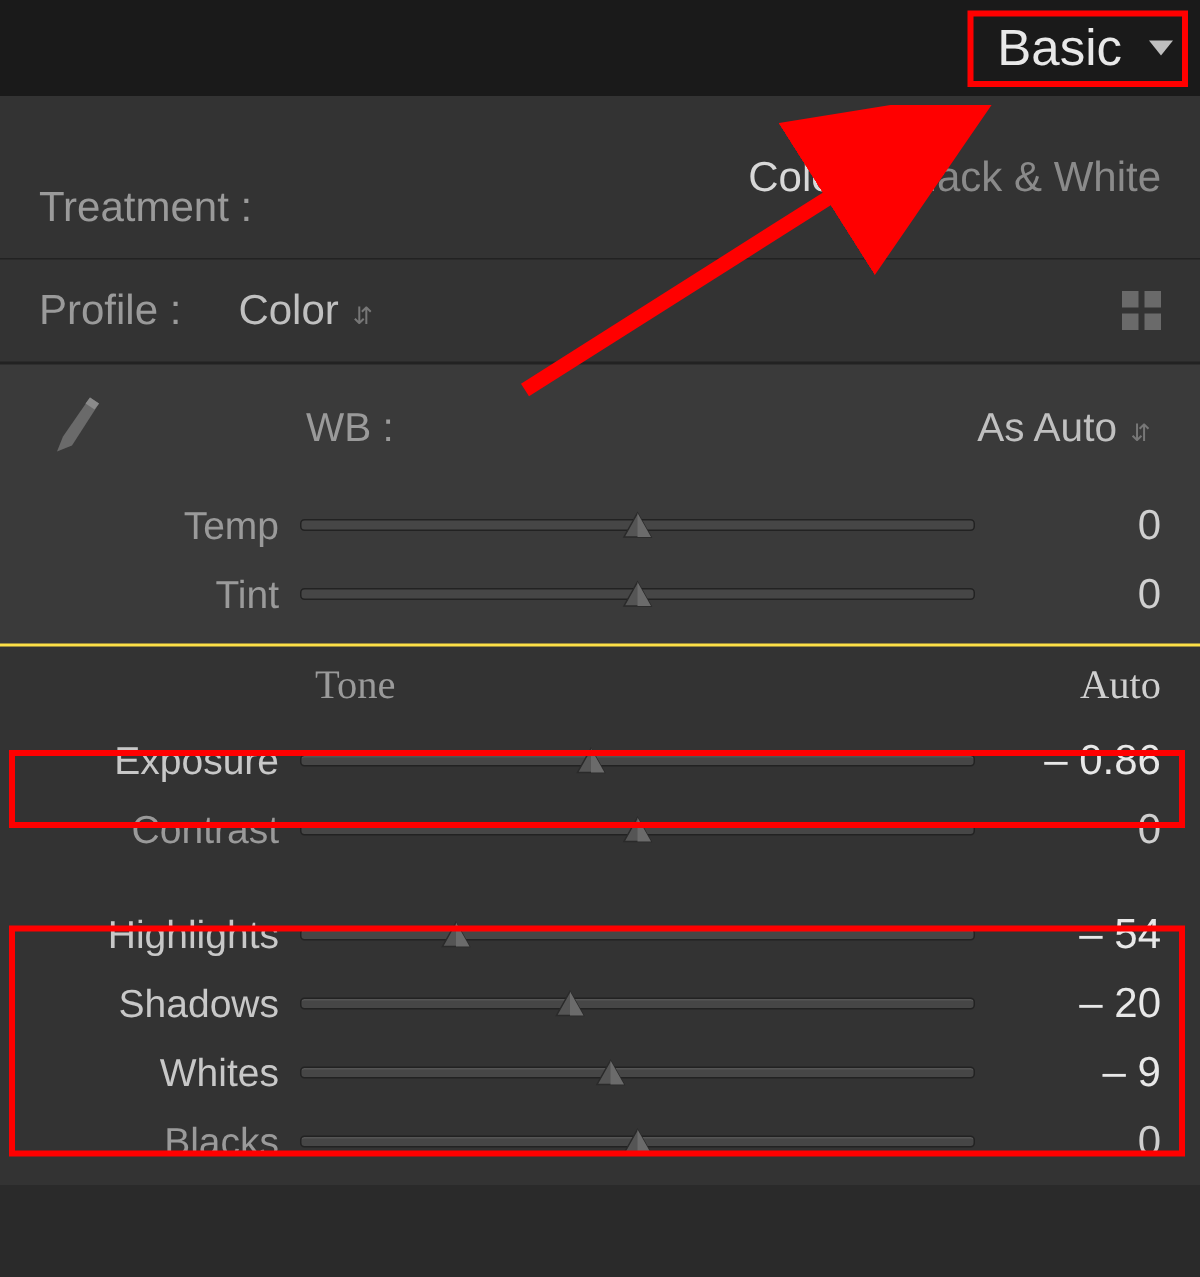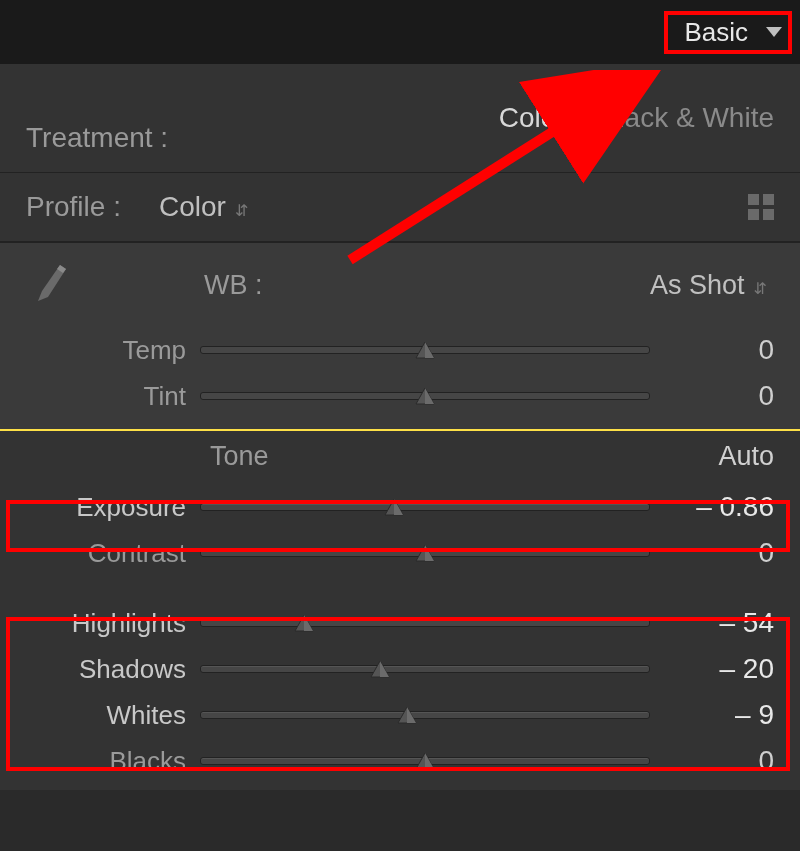--- a/index.html
+++ b/index.html
@@ -26,21 +26,21 @@
   }
   .header-title-box {
     border: 4px solid #ff0000;
     display: flex;
     align-items: center;
     padding: 2px 6px 2px 16px;
     gap: 18px;
   }
   .header-title {
     color: #e8e8e8;
-    font-size: 26px;
+    font-size: 34px;
     font-weight: 400;
   }
   .disclosure {
     width: 0; height: 0;
     border-left: 8px solid transparent;
     border-right: 8px solid transparent;
     border-top: 10px solid #bfbfbf;
   }
   .row {
     display: flex;
@@ -126,20 +126,21 @@
     width: 110px;
     text-align: right;
     font-size: 28px;
     color: #cfcfcf;
   }
   .tone-head {
     display: flex;
     align-items: center;
     font-size: 27px;
     padding: 10px 26px 8px 26px;
+    font-family: Liberation Serif, serif;
   }
   .tone-head .spacer { flex: 1; }
   .tone-head .auto { color: #d0d0d0; }
   .tone-head .tone-label { margin-left: 184px; }
 
   .adjust-block {
     padding: 4px 26px 6px 26px;
   }
   .adjust-block .slider-row .name { color: #c8c8c8; }
   .adjust-block .slider-row .name.muted { color: #9a9a9a; }
@@ -198,21 +199,21 @@
     <div class="wb-head">
       <span class="eyedropper">
         <svg viewBox="0 0 48 48">
           <path d="M40 8 l-6 -4 l-18 26 l-4 10 l10 -4 z" fill="#6a6a6a"></path>
           <path d="M40 8 l-6 -4 l-3 4 l6 4 z" fill="#8a8a8a"></path>
         </svg>
       </span>
       <span class="wb-label">WB :</span>
       <span class="spacer"></span>
       <span class="wb-value">
-        <span>As Shot</span>
+        <span>As Auto</span>
         <span class="small-arrows">&nbsp;⇵</span>
       </span>
     </div>
 
     <div class="slider-row">
       <span class="name">Temp</span>
       <span class="track-wrap">
         <span class="track temp-grad"></span>
         <span class="knob" style="left:50%">
           <svg viewBox="0 0 22 20">

